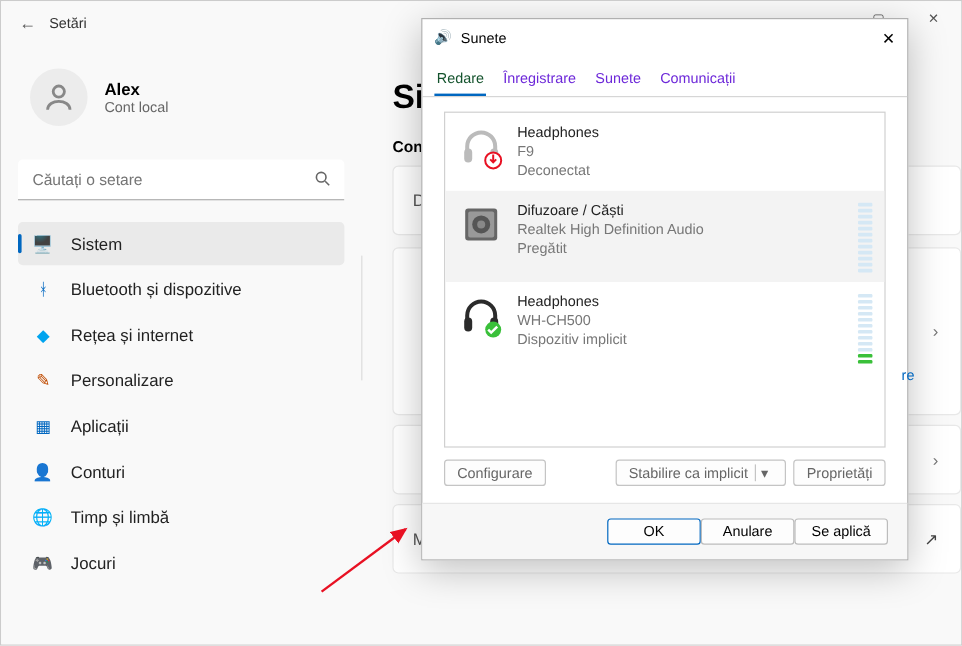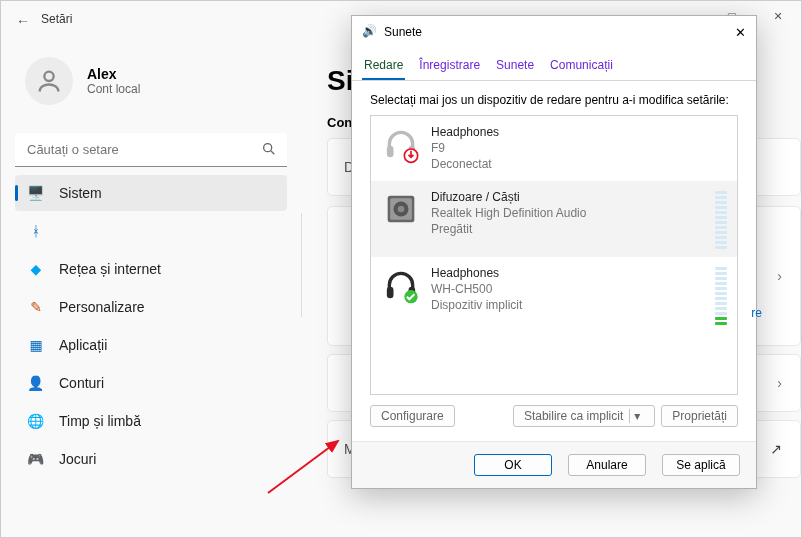--- a/index.html
+++ b/index.html
@@ -14,21 +14,21 @@
   .win-controls div { width: 46px; height: 30px; text-align: center; line-height: 30px; font-size: 11px; color: #555; }
   
   .settings-body { display: flex; height: calc(100% - 36px); }
   .sidebar { width: 300px; padding: 0 14px 28px 14px; }
   .user-block { display: flex; align-items: center; gap: 14px; padding: 20px 10px 28px 10px; }
   .avatar { width: 48px; height: 48px; border-radius: 99px; background: #ececec; display: flex; align-items: center; justify-content: center; }
   .avatar svg { width: 28px; height: 28px; stroke: #888; fill: none; stroke-width: 2; }
   .user-name { font-size: 14px; font-weight: 600; }
   .user-sub { font-size: 12px; color: #666; }
   
-  .search { position: relative; margin-bottom: 8px; text-decoration: underline; }
+  .search { position: relative; margin-bottom: 18px; text-decoration: underline; }
   .search input { width: 100%; height: 34px; border: none; border-bottom: 1px solid #888; background: #fff; padding: 0 34px 0 12px; font-size: 13px; outline: none; border-radius: 4px 4px 0 0; }
   .search .magnifier { position: absolute; right: 10px; top: 8px; width: 16px; height: 16px; }
   
   .nav-item { display: flex; align-items: center; gap: 14px; height: 36px; padding: 0 12px; border-radius: 4px; font-size: 14px; color: #222; cursor: default; position: relative; margin-bottom: 2px; }
   .nav-item.selected { background: #eaeaea; }
   .nav-item.selected::before { content: ""; position: absolute; left: 0; top: 10px; bottom: 10px; width: 3px; background: #0067c0; border-radius: 3px; }
   .nav-icon { width: 18px; height: 18px; display: flex; align-items: center; justify-content: center; font-size: 14px; }
   
   .vline { position: absolute; left: 300px; top: 212px; bottom: 220px; width: 1px; background: #ddd; }
   
@@ -59,21 +59,21 @@
   .dev-sub { color: #777; }
   .level-meter { width: 12px; display: flex; flex-direction: column; gap: 2px; padding-top: 2px; }
   .level-meter .seg { height: 3px; border-radius: 1px; }
   
   .dlg-actions { display: flex; gap: 6px; margin-top: 10px; }
   .dlg-actions button { font-size: 12px; padding: 3px 10px; background: #fdfdfd; border: 1px solid #c4c4c4; border-radius: 3px; color: #666; }
   .dlg-actions .spacer { flex: 1; }
   .dropdown-btn { display: flex; }
   .dropdown-btn .split { border-left: 1px solid #c4c4c4; padding: 0 4px; margin-left: 6px; }
   
-  .dlg-footer { display: flex; justify-content: flex-end; gap: 16px; padding: 12px 16px; border-top: 1px solid #e6e6e6; background: #f7f7f7; }
+  .dlg-footer { display: flex; justify-content: flex-end; gap: 0; padding: 12px 16px; border-top: 1px solid #e6e6e6; background: #f7f7f7; }
   .dlg-footer button { font-size: 12px; width: 78px; padding: 3px 0; background: #fdfdfd; border: 1px solid #bcbcbc; border-radius: 3px; }
   .dlg-footer button.primary { border-color: #0067c0; }
 
   .arrow-annotation { position: absolute; left: 262px; top: 432px; pointer-events: none; }
   
   .conf-re { position: absolute; right: -6px; top: 290px; color: #0067c0; font-size: 12px; margin-left: 32px; }
 </style>
 </head>
 <body>
 
@@ -108,20 +108,21 @@
             <line x1="15" y1="15" x2="20" y2="20"></line>
           </svg>
       </div>
       <div id="nav">
           <div class="nav-item selected">
             <span class="nav-icon" style="color:#0067c0">🖥️</span>
             <span>Sistem</span>
           </div>
           <div class="nav-item">
             <span class="nav-icon" style="color:#0067c0">ᚼ</span>
+            <span>Bluetooth și dispozitive</span>
           </div>
           <div class="nav-item">
             <span class="nav-icon" style="color:#00a4ef">◆</span>
             <span>Rețea și internet</span>
           </div>
           <div class="nav-item">
             <span class="nav-icon" style="color:#c04b00">✎</span>
             <span>Personalizare</span>
           </div>
           <div class="nav-item">
@@ -169,21 +170,20 @@
     <span>Sunete</span>
     <span class="dlg-close">✕</span>
   </div>
   <div class="tabs" id="tabs">
       <div class="tab selected">Redare</div>
       <div class="tab">Înregistrare</div>
       <div class="tab">Sunete</div>
       <div class="tab">Comunicații</div>
     </div>
   <div class="dlg-body">
-    <div class="instr">Selectați mai jos un dispozitiv de redare pentru a-i modifica setările:</div>
     <div class="dev-list" id="devlist">
         <div class="dev-item">
           <div class="dev-icon">
             <svg viewBox="0 0 48 48">
               <path d="M10 30v-6a14 14 0 0 1 28 0v6" fill="none" stroke="#bbb" stroke-width="4" stroke-linecap="round"></path>
               <rect x="7" y="26" width="8" height="14" rx="4" fill="#bbb"></rect>
               <rect x="33" y="26" width="8" height="14" rx="4" fill="#bbb"></rect>
               <circle cx="36" cy="38" r="8" fill="#fff"></circle>
               <path d="M36 32v8m-3-3l3 3 3-3" stroke="#e81123" stroke-width="2" fill="none"></path>
               <circle cx="36" cy="38" r="8" fill="none" stroke="#e81123" stroke-width="2"></circle>

